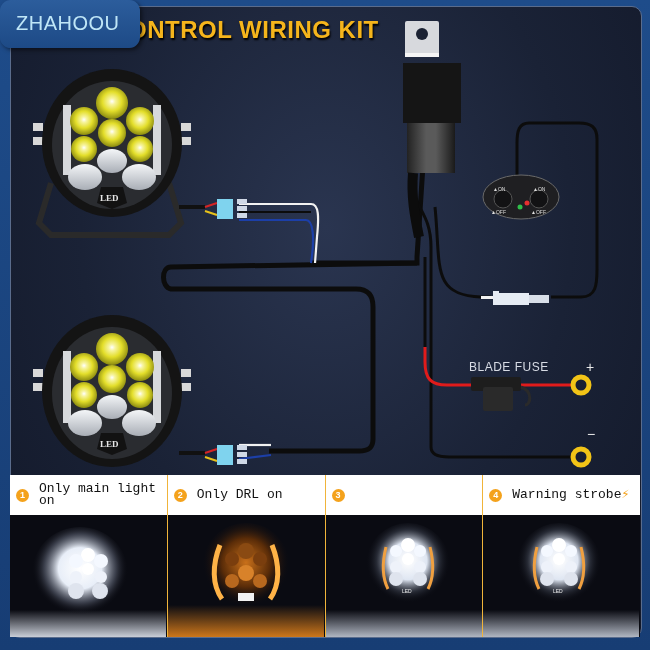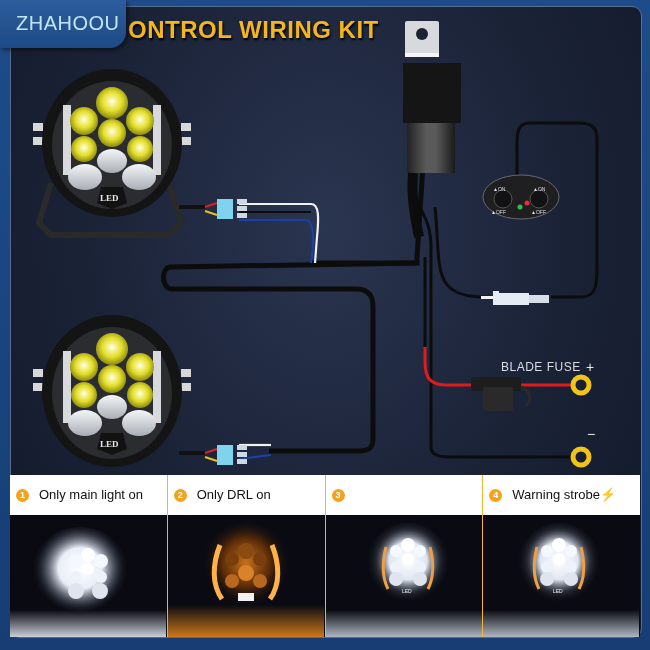--- a/index.html
+++ b/index.html
@@ -1,31 +1,31 @@
 <!DOCTYPE html>
 <html><head>
 <meta charset="utf-8">
 <style>
   html,body{margin:0;padding:0;}
   body{width:650px;height:650px;overflow:hidden;background:#1d4a86;font-family:"Liberation Sans",sans-serif;position:relative;}
   .frame{position:absolute;left:0;top:0;width:650px;height:650px;background:linear-gradient(180deg,#1e4c8a 0%,#173d74 100%);}
   .panel{position:absolute;left:10px;top:6px;width:630px;height:630px;border-radius:10px;background:radial-gradient(ellipse at 50% 35%,#2a3550 0%,#1a2236 55%,#121829 100%);border:1px solid #5a6c8c;overflow:hidden;}
-  .brand{position:absolute;left:0;top:0;width:126px;height:48px;background:linear-gradient(180deg,#2c5d9c 0%,#1d4a86 100%);border-bottom-right-radius:16px;z-index:5;box-shadow:2px 2px 4px rgba(0,0,0,.5);}
+  .brand{position:absolute;left:0;top:0;width:140px;height:48px;background:linear-gradient(180deg,#2c5d9c 0%,#1d4a86 100%);border-bottom-right-radius:16px;z-index:5;box-shadow:2px 2px 4px rgba(0,0,0,.5);border-radius:11px;}
   .brand span{position:absolute;left:16px;top:12px;font-size:20px;color:#bfe6f7;letter-spacing:0.5px;}
   .title{position:absolute;left:128px;top:16px;font-size:24px;font-weight:bold;color:#f5b51c;text-shadow:1px 2px 2px #000;letter-spacing:0.5px;z-index:4;}
   svg.diagram{position:absolute;left:0;top:0;}
-  .fuse-label{position:absolute;left:458px;top:353px;font-size:12px;color:#d7dbe4;letter-spacing:0.5px;margin-left:32px;}
+  .fuse-label{position:absolute;left:458px;top:353px;font-size:12px;color:#d7dbe4;letter-spacing:0.5px;}
   .plus{position:absolute;left:575px;top:352px;font-size:14px;color:#e8e8e8;}
   .minus{position:absolute;left:576px;top:419px;font-size:14px;color:#e8e8e8;}
   .modes{position:absolute;left:10px;top:475px;width:630px;height:162px;display:flex;}
   .mode{flex:1;display:flex;flex-direction:column;border-right:1.5px solid #f0b43a;}
   .mode:last-child{border-right:none;}
   .mode-head{height:40px;background:#ffffff;display:flex;align-items:center;padding-left:6px;}
   .num{width:13px;height:13px;border-radius:50%;background:#f4a21c;color:#fff;font-size:9px;font-weight:bold;display:flex;align-items:center;justify-content:center;margin-right:10px;flex-shrink:0;}
-  .mode-label{font-size:13px;color:#111;line-height:12px;}
+  .mode-label{font-size:13px;color:#111;line-height:12px;font-family:Liberation Mono, monospace;}
   .mode-photo{flex:1;background:#0a0b12;position:relative;overflow:hidden;}
 </style>
 </head>
 <body>
 
 <div class="frame"></div>
 
 <div class="panel">
   <svg class="diagram" width="630" height="470" viewBox="0 0 630 470">
     <defs>

